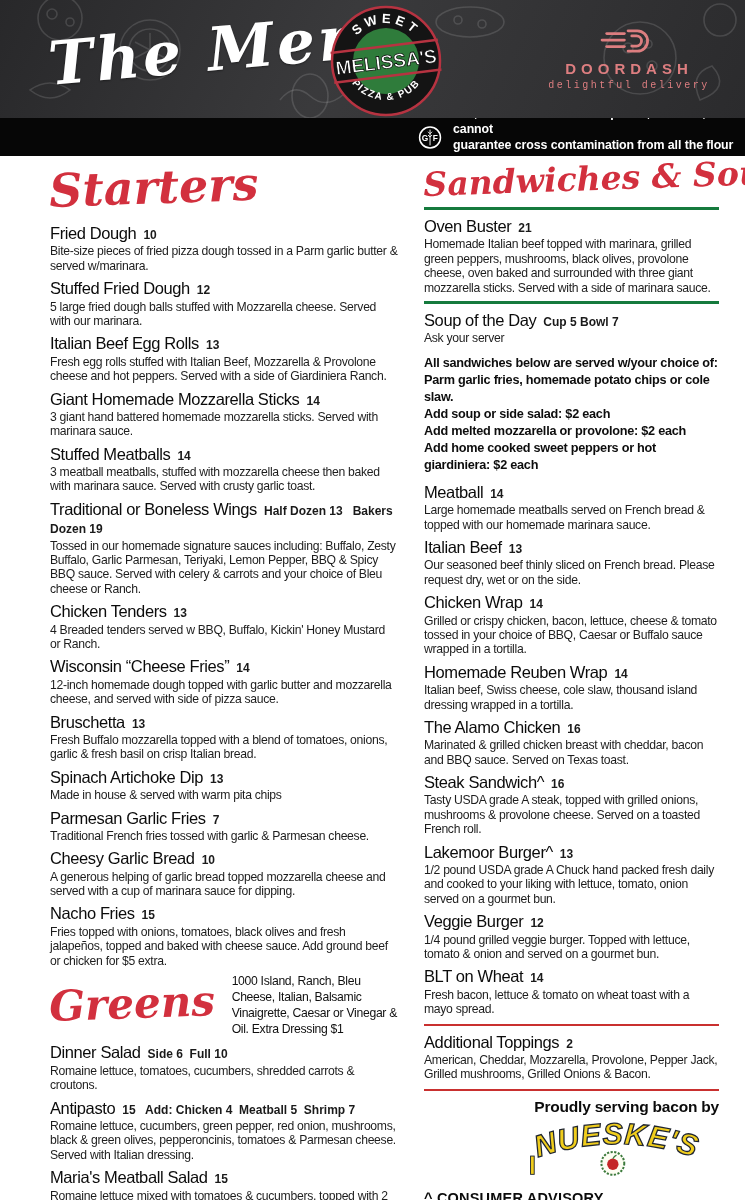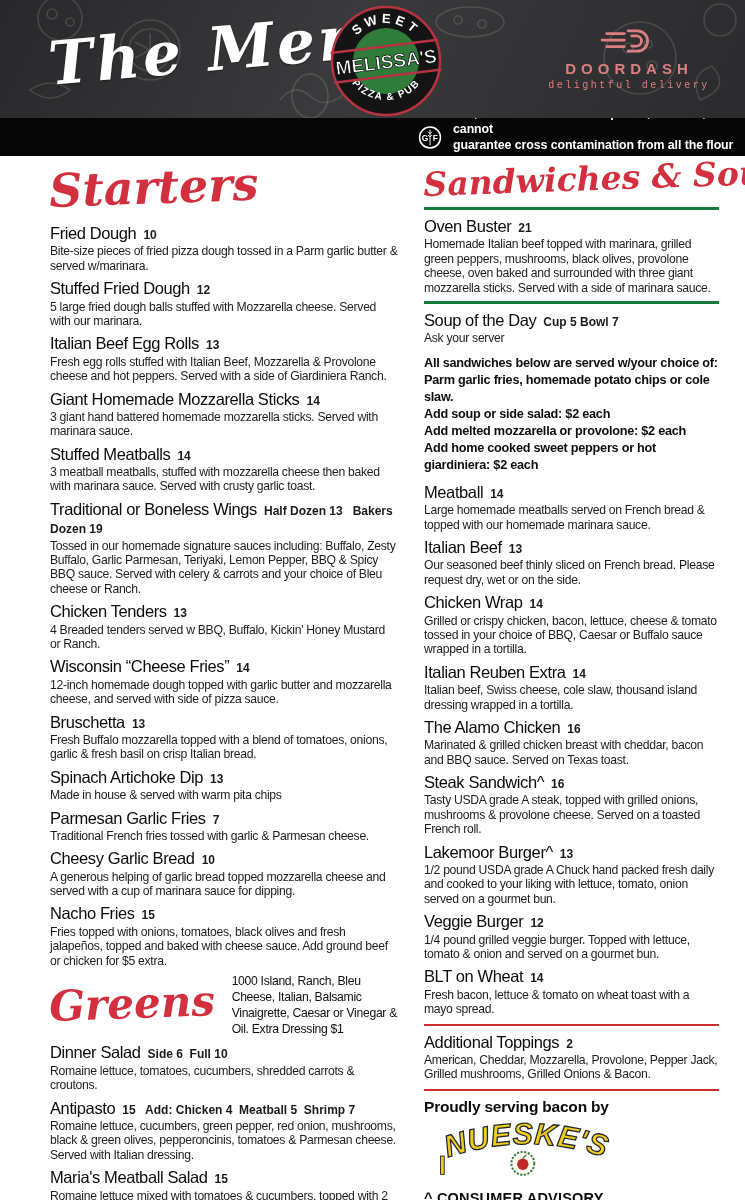--- a/index.html
+++ b/index.html
@@ -57,21 +57,21 @@
 
   .greens-row { display:flex; align-items:center; gap:16px; margin:4px 0 6px; }
   .greens-note { width:238px; font-size:12.2px; line-height:1.3; color:#101010; letter-spacing:-0.3px; }
 
   .rule-green { border:none; border-top:3px solid #157a3d; margin:4px 0 7px; }
   .rule-red   { border:none; border-top:2px solid #c9302f; margin:7px 0 7px; }
 
   .note-block { margin:9px 0 9px; }
   .note-line { font-size:12.7px; font-weight:bold; line-height:1.34; letter-spacing:-0.25px; color:#0d0d0d; }
 
-  .promo { text-align:left; margin-top:2px; }
+  .promo { text-align:right; margin-top:2px; }
   .promo-label { font-size:15.5px; font-weight:bold; letter-spacing:-0.2px; color:#0b0b0b; }
   .promo-logo { margin-top:-2px; }
 
   .advisory-heading { font-size:14.5px; font-weight:bold; letter-spacing:0.2px; margin:8px 0 3px; color:#0b0b0b; }
 </style>
 </head>
 <body>
 
 <div class="header">
   <svg class="doodles" viewBox="0 0 745 118" preserveAspectRatio="none">
@@ -337,21 +337,21 @@
 
         <div class="menu-item">
           <div class="item-head">
             <span class="item-name">Chicken Wrap</span><span class="item-price">14</span>
           </div>
           <p class="item-desc">Grilled or crispy chicken, bacon, lettuce, cheese &amp; tomato tossed in your choice of BBQ, Caesar or Buffalo sauce wrapped in a tortilla.</p>
         </div>
 
         <div class="menu-item">
           <div class="item-head">
-            <span class="item-name">Italian Reuben Extra</span><span class="item-price">14</span>
+            <span class="item-name">Homemade Reuben Wrap</span><span class="item-price">14</span>
           </div>
           <p class="item-desc">Italian beef, Swiss cheese, cole slaw, thousand island dressing wrapped in a tortilla.</p>
         </div>
 
         <div class="menu-item">
           <div class="item-head">
             <span class="item-name">The Alamo Chicken</span><span class="item-price">16</span>
           </div>
           <p class="item-desc">Marinated &amp; grilled chicken breast with cheddar, bacon and BBQ sauce. Served on Texas toast.</p>
         </div>

